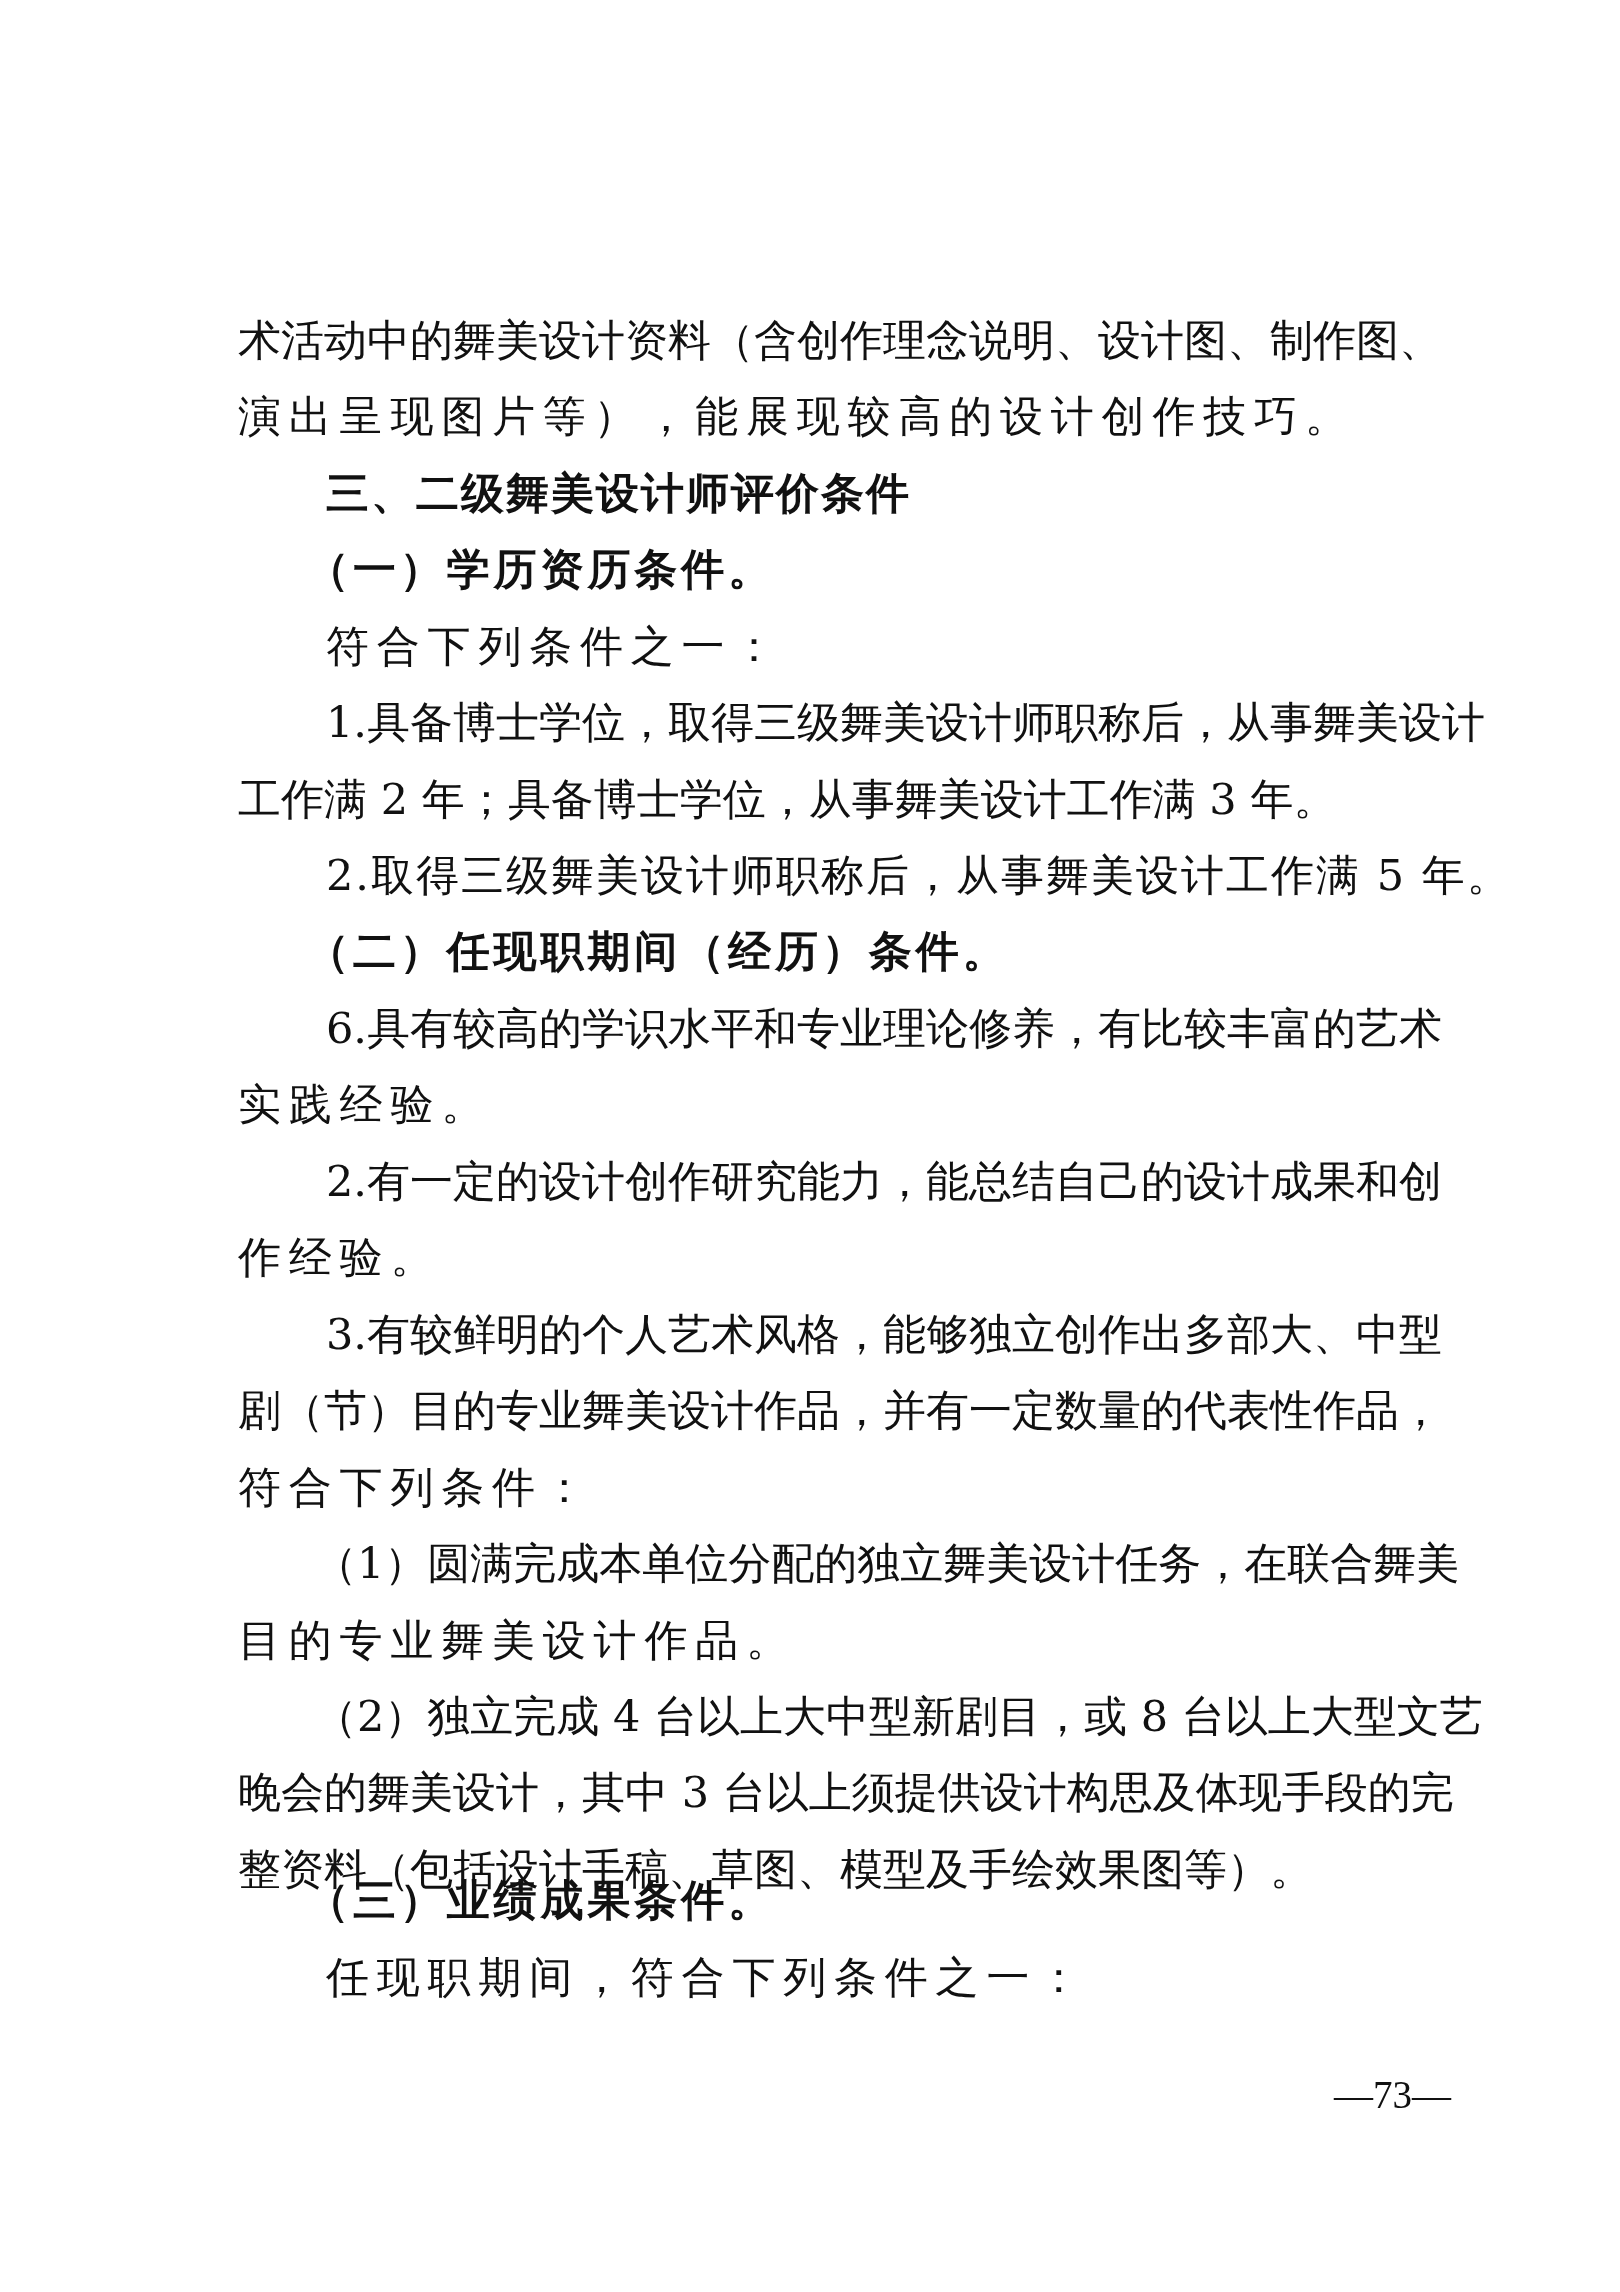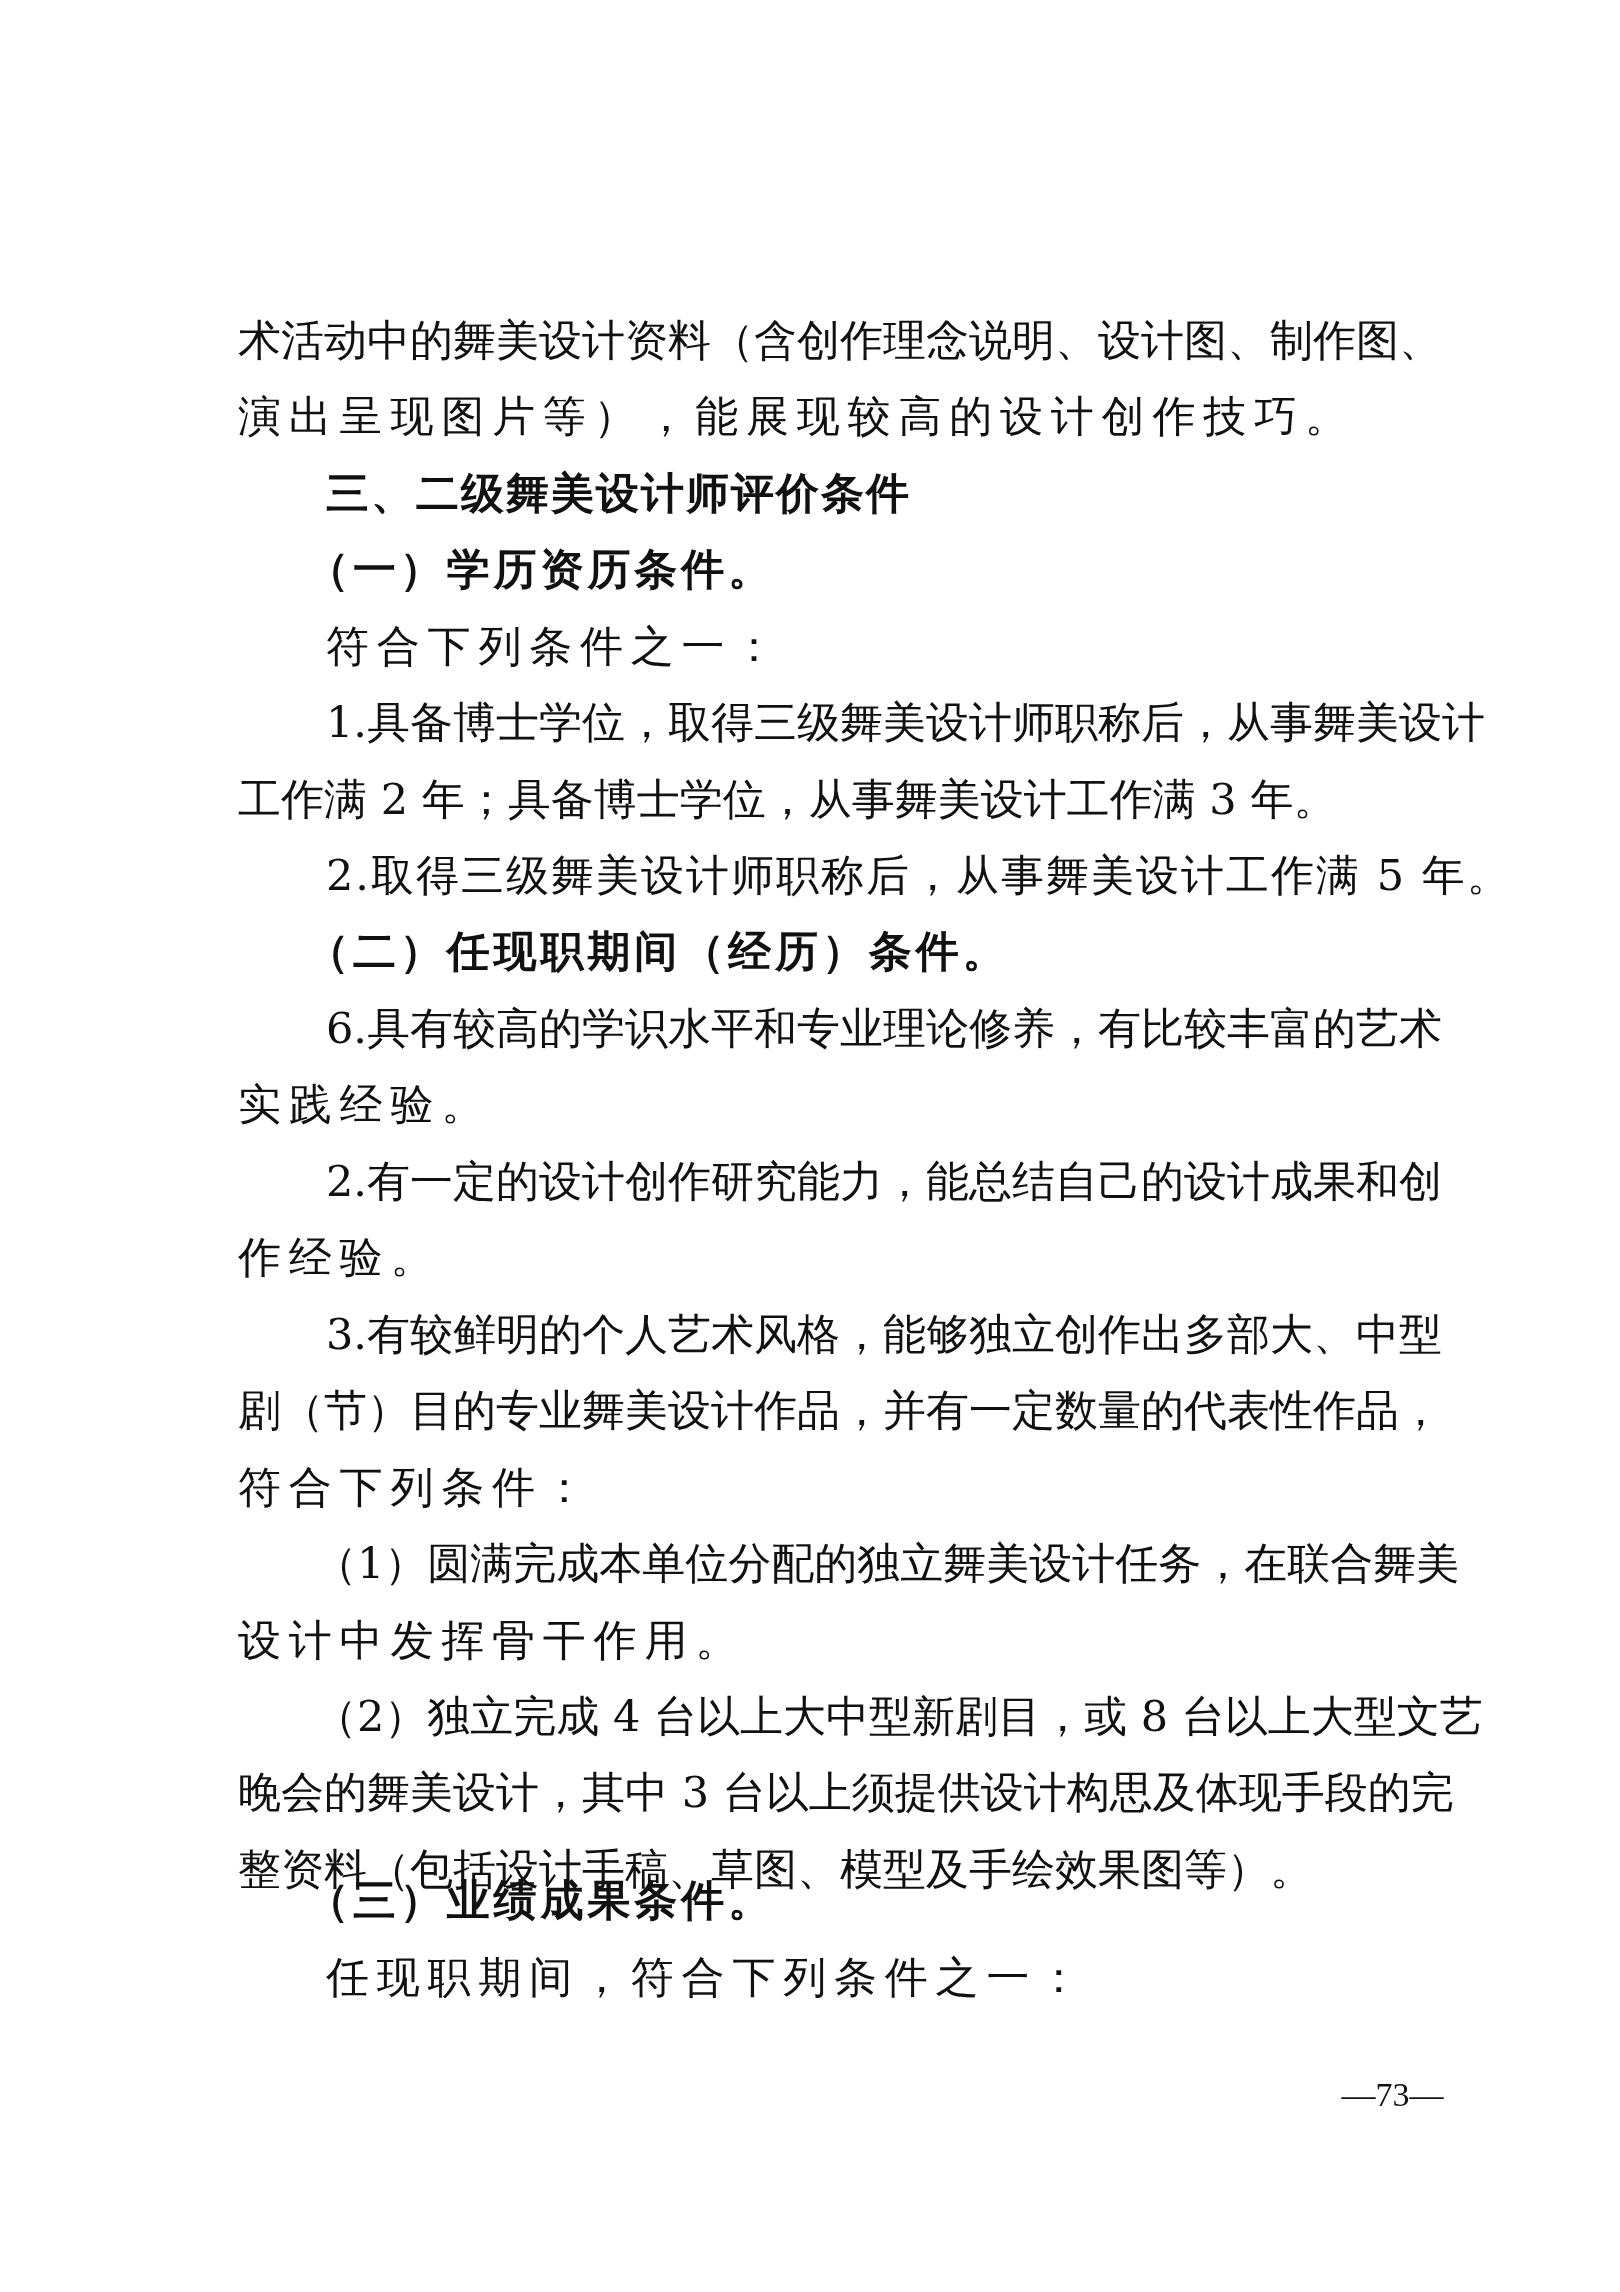--- a/index.html
+++ b/index.html
@@ -16,21 +16,21 @@
     color: #111;
     white-space: nowrap;
     letter-spacing: 7.8px;
   }
   .line.justify { text-align: justify; text-align-last: justify; letter-spacing: 0; }
   .line.indent { left: 306px; width: 1108px; }
   .line.heading { font-family: "DejaVu Sans", "Liberation Sans", sans-serif; font-weight: bold; letter-spacing: 2px; }
   .line.sub { font-family: "DejaVu Sans", "Liberation Sans", sans-serif; font-weight: bold; letter-spacing: 3.9px; }
   .pagenum {
     position: absolute; left: 1304px; top: 2070px; width: 137px; height: 49px;
-    font-family: "Liberation Serif", "DejaVu Serif", serif; font-size: 34px; color: #111;
+    font-family: "Liberation Serif", "DejaVu Serif", serif; font-size: 39px; color: #111;
     text-align: center; line-height: 49px;
   }
 </style>
 </head>
 <body>
 
 <div class="page">
   <div class="line justify" style="top:302px">术活动中的舞美设计资料（含创作理念说明、设计图、制作图、</div>
   <div class="line" style="top:378px">演出呈现图片等），能展现较高的设计创作技巧。</div>
   <div class="line indent heading" style="top:455px">三、二级舞美设计师评价条件</div>
@@ -41,21 +41,21 @@
   <div class="line indent" style="top:837px; letter-spacing:2px;">2.取得三级舞美设计师职称后，从事舞美设计工作满 5 年。</div>
   <div class="line indent sub" style="top:913px; left:286px;">（二）任现职期间（经历）条件。</div>
   <div class="line indent justify" style="top:990px">6.具有较高的学识水平和专业理论修养，有比较丰富的艺术</div>
   <div class="line" style="top:1066px">实践经验。</div>
   <div class="line indent justify" style="top:1143px">2.有一定的设计创作研究能力，能总结自己的设计成果和创</div>
   <div class="line" style="top:1219px">作经验。</div>
   <div class="line indent justify" style="top:1296px">3.有较鲜明的个人艺术风格，能够独立创作出多部大、中型</div>
   <div class="line justify" style="top:1372px">剧（节）目的专业舞美设计作品，并有一定数量的代表性作品，</div>
   <div class="line" style="top:1449px">符合下列条件：</div>
   <div class="line indent justify" style="top:1525px; left:294px; width:1119px;">（1）圆满完成本单位分配的独立舞美设计任务，在联合舞美</div>
-  <div class="line" style="top:1602px">设计中发挥骨干作用。</div>
+  <div class="line" style="top:1602px">目的专业舞美设计作品。</div>
   <div class="line indent justify" style="top:1678px; left:294px; width:1119px;">（2）独立完成 4 台以上大中型新剧目，或 8 台以上大型文艺</div>
   <div class="line justify" style="top:1754px">晚会的舞美设计，其中 3 台以上须提供设计构思及体现手段的完</div>
   <div class="line justify" style="top:1831px; width:1049px;">整资料（包括设计手稿、草图、模型及手绘效果图等）。</div>
   <div class="line indent" style="top:1939px">任现职期间，符合下列条件之一：</div>
   <div class="line indent sub" style="top:1862px; left:286px;">（三）业绩成果条件。</div>
 
   <div class="pagenum">—73—</div>
 </div>
 
 

